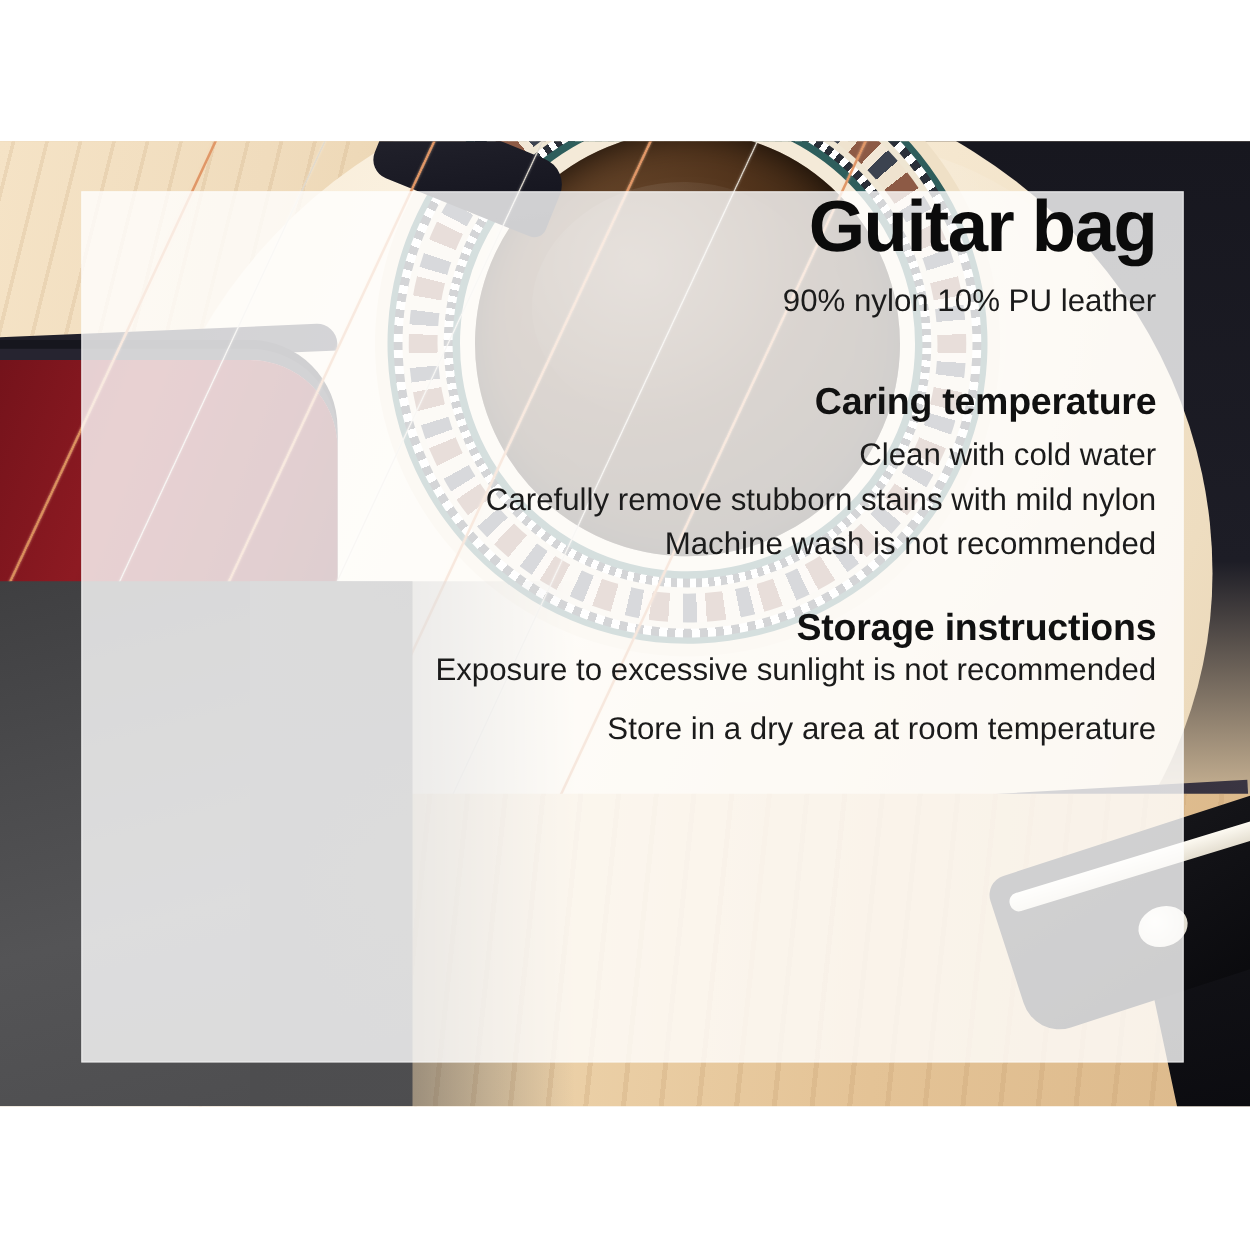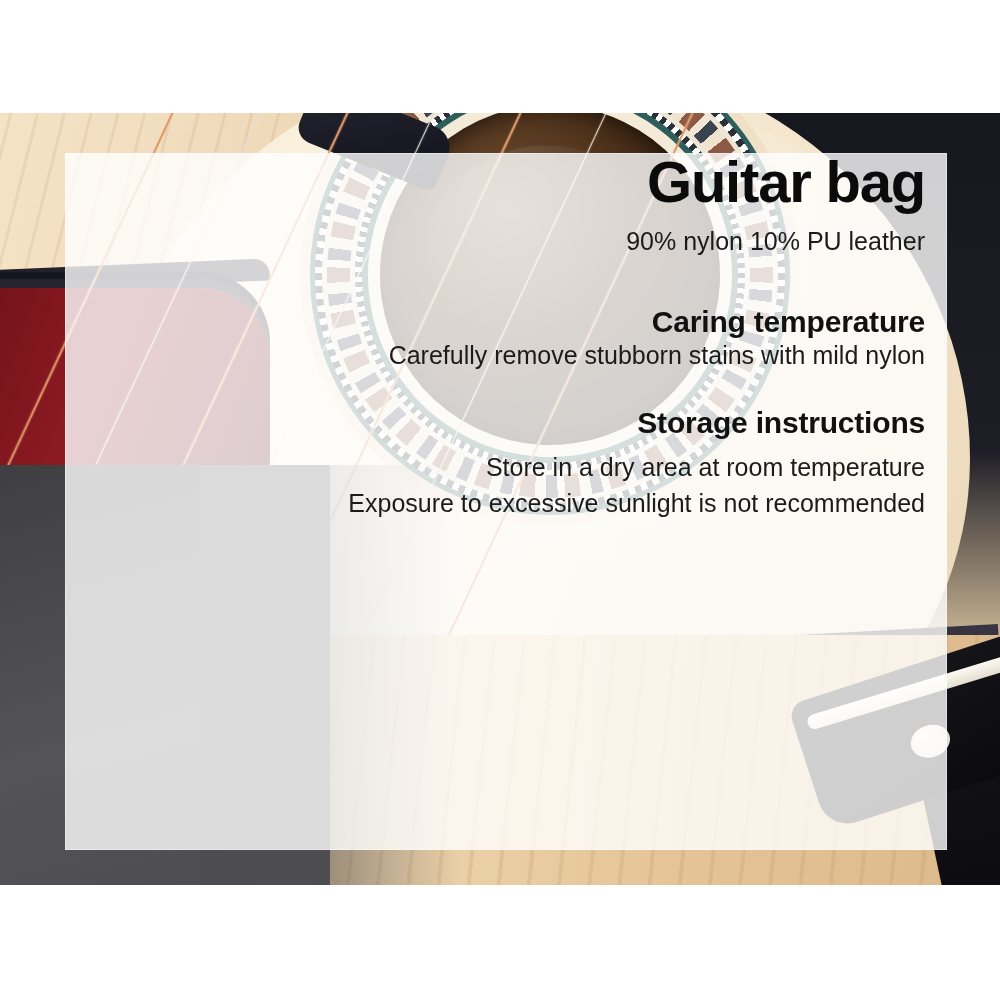--- a/index.html
+++ b/index.html
@@ -183,21 +183,23 @@
     <div class="panel"></div>
   </div>
 
   <div class="text-layer">
 
     <div class="h1">Guitar bag</div>
 
     <div class="p sp-mat">90% nylon 10% PU leather</div>
 
     <div class="h2 sp-care">Caring temperature</div>
+    <div class="p sp-care-p">Clean with cold water</div>
     <div class="p">Carefully remove stubborn stains with mild nylon</div>
+    <div class="p">Machine wash is not recommended</div>
 
 
     <div class="h2 sp-stor">Storage instructions</div>
+    <div class="p">Exposure to excessive sunlight is not recommended</div>
     <div class="p sp-stor-p">Store in a dry area at room temperature</div>
-    <div class="p">Exposure to excessive sunlight is not recommended</div>
   </div>
 
 </div>
 
 </body></html>

